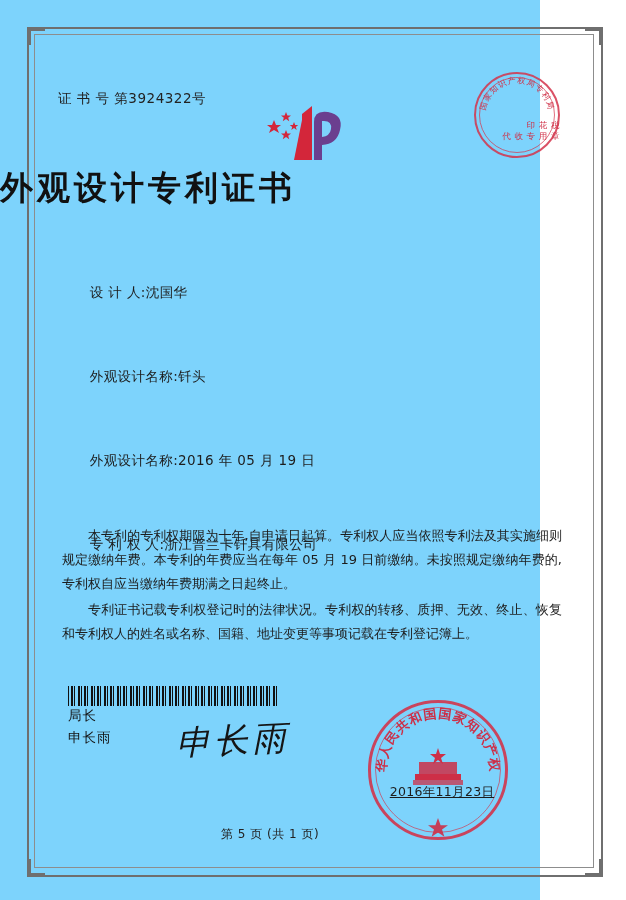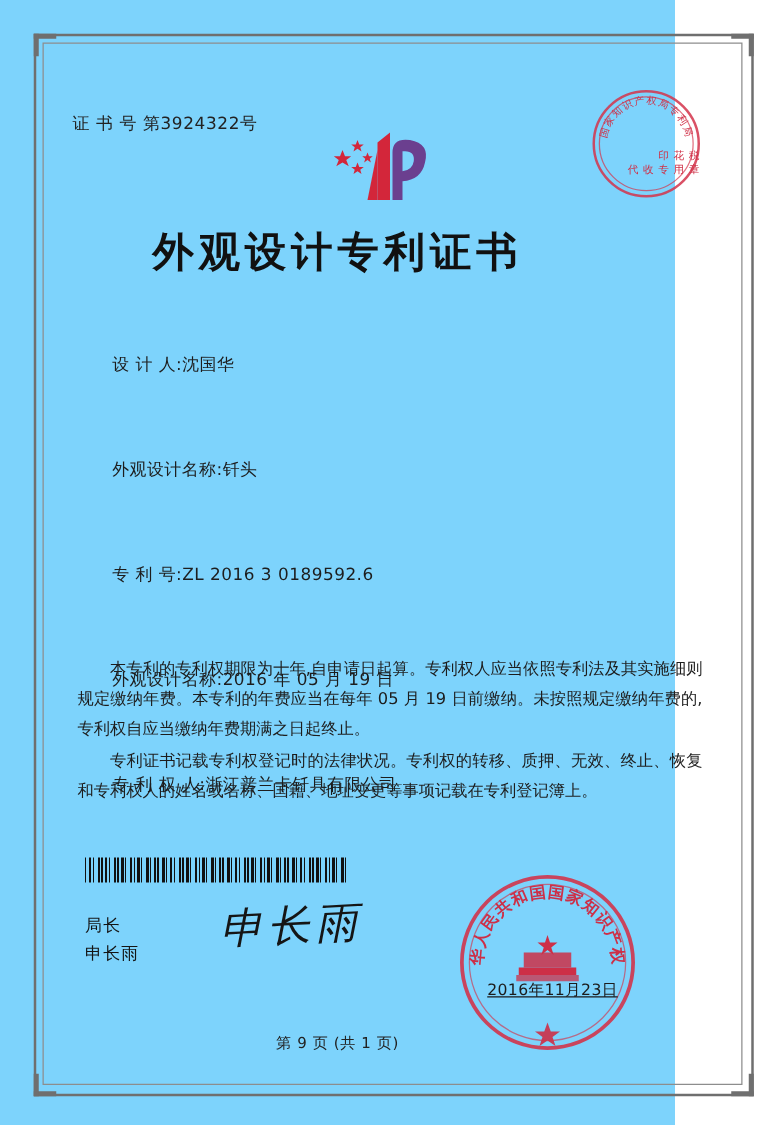--- a/index.html
+++ b/index.html
@@ -98,22 +98,22 @@
     left: 252px;
     top: 104px;
     width: 110px;
     height: 62px;
   }
 
   .doc-title {
     position: absolute;
     left: 0;
     right: 0;
-    top: 180px;
-    text-align: center;
+    top: 166px;
+    text-align: left;
     font-family: Liberation Mono, monospace;
     font-size: 33px;
     font-weight: bold;
     letter-spacing: 4px;
     color: #111;
   }
 
   .fields {
     position: absolute;
     left: 64px;
@@ -156,21 +156,21 @@
       repeating-linear-gradient(to right,
         #111 0px, #111 1px, transparent 1px, transparent 3px,
         #111 3px, #111 5px, transparent 5px, transparent 6px,
         #111 6px, #111 7px, transparent 7px, transparent 10px,
         #111 10px, #111 12px, transparent 12px, transparent 13px);
   }
 
   .signature-block {
     position: absolute;
     left: 68px;
-    top: 730px;
+    top: 704px;
     font-size: 13.5px;
     line-height: 22px;
     letter-spacing: 1px;
     color: #141414;
   }
   .handwriting {
     position: absolute;
     left: 176px;
     top: 718px;
     font-family: "DejaVu Serif", "Liberation Serif", serif;
@@ -285,23 +285,20 @@
   <div class="doc-title">外观设计专利证书</div>
 
   <div class="fields">
     <div class="field">
       <span class="label">设 计 人:</span><span class="value">沈国华</span>
     </div>
     <div class="field">
       <span class="label">外观设计名称:</span><span class="value">钎头</span>
     </div>
     <div class="field">
-      <span class="label">专 利 号:</span><span class="value">ZL 2016 3 0189592.6</span>
-    </div>
-    <div class="field">
       <span class="label">外观设计名称:</span><span class="value">2016 年 05 月 19 日</span>
     </div>
     <div class="field">
       <span class="label">专 利 权 人:</span><span class="value">浙江普兰卡钎具有限公司</span>
     </div>
   </div>
 
   <div class="body-text">
     <p>本专利的专利权期限为十年,自申请日起算。专利权人应当依照专利法及其实施细则规定缴纳年费。本专利的年费应当在每年 05 月 19 日前缴纳。未按照规定缴纳年费的,专利权自应当缴纳年费期满之日起终止。</p>
     <p>专利证书记载专利权登记时的法律状况。专利权的转移、质押、无效、终止、恢复和专利权人的姓名或名称、国籍、地址变更等事项记载在专利登记簿上。</p>
@@ -332,15 +329,15 @@
     <svg class="emblem" viewBox="0 0 58 52">
       <rect x="6" y="30" width="46" height="6" fill="#cd2f47"></rect>
       <rect x="10" y="18" width="38" height="12" fill="#cd2f47" opacity="0.85"></rect>
       <rect x="4" y="36" width="50" height="5" fill="#cd2f47" opacity="0.75"></rect>
       <polygon points="29,4 31,10 37,10 32,14 34,20 29,16 24,20 26,14 21,10 27,10" fill="#cd2f47"></polygon>
     </svg>
   </div>
 
   <div class="seal-date">2016年11月23日</div>
 
-  <div class="footer">第 9 页 (共 1 页)</div>
+  <div class="footer">第 5 页 (共 1 页)</div>
 
 </div>
 
 </body></html>

